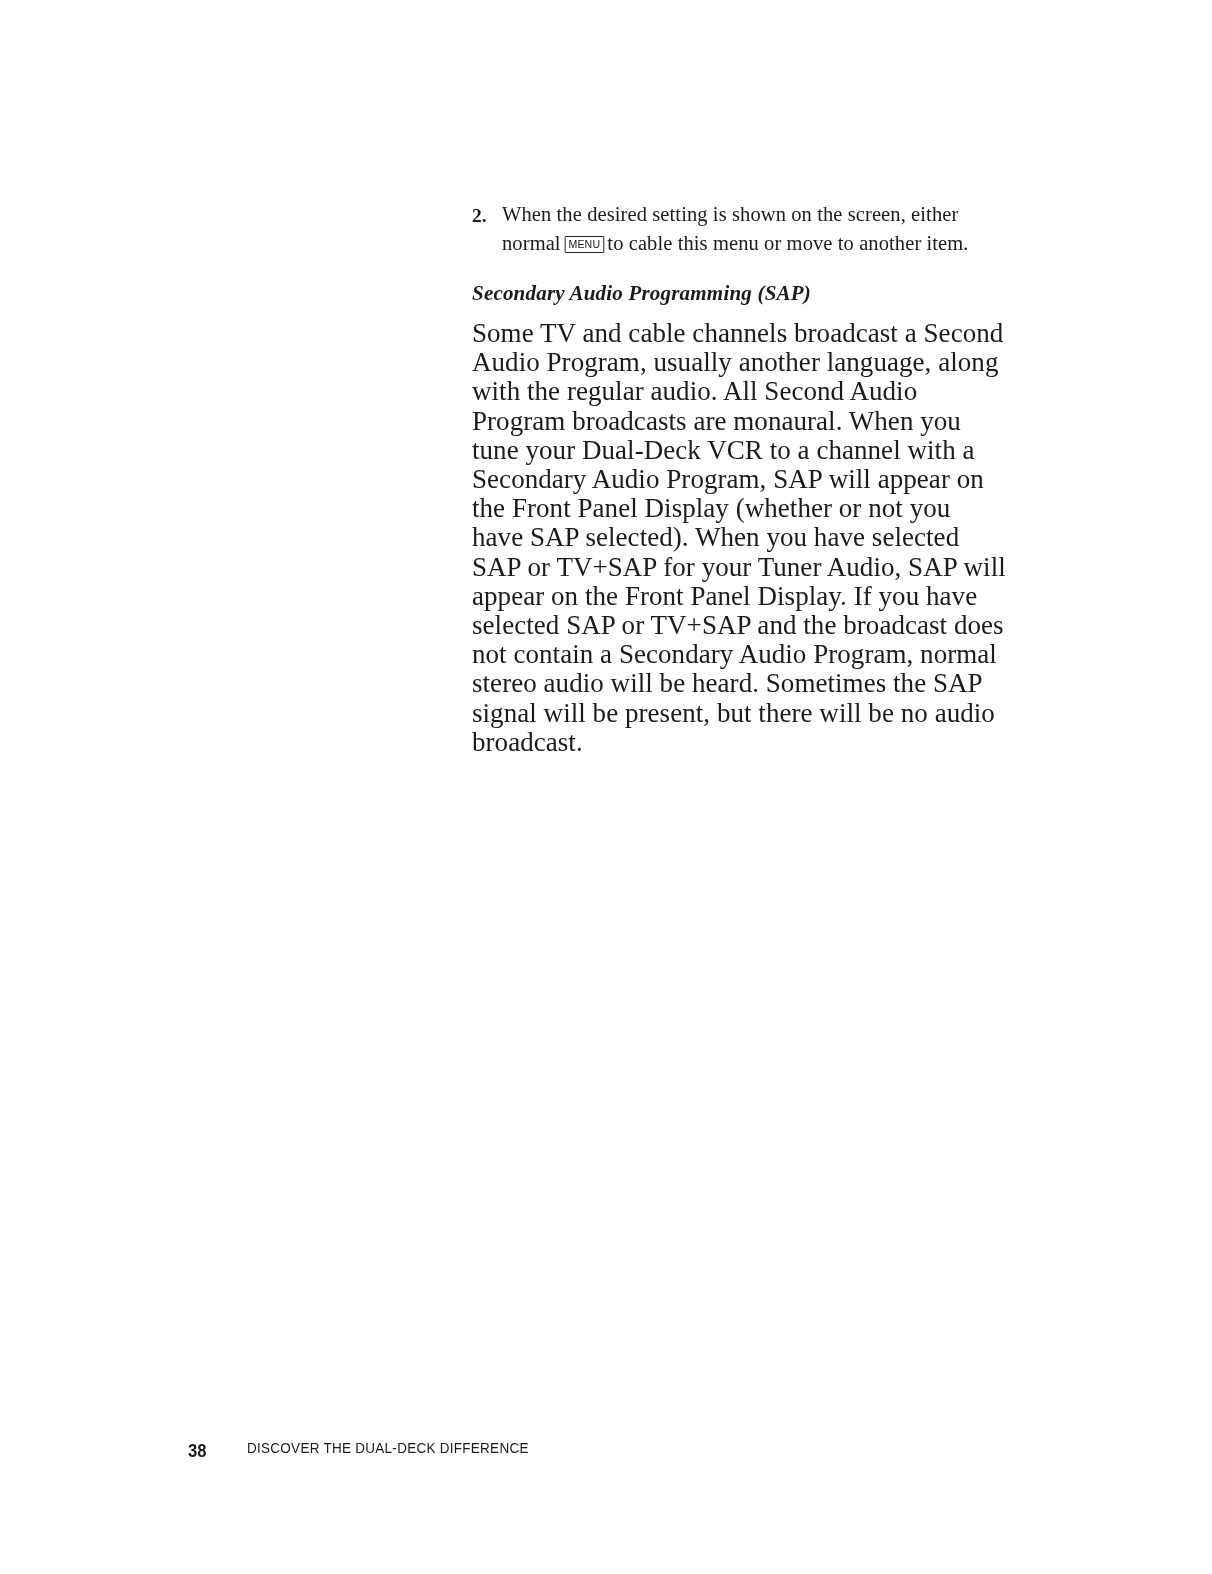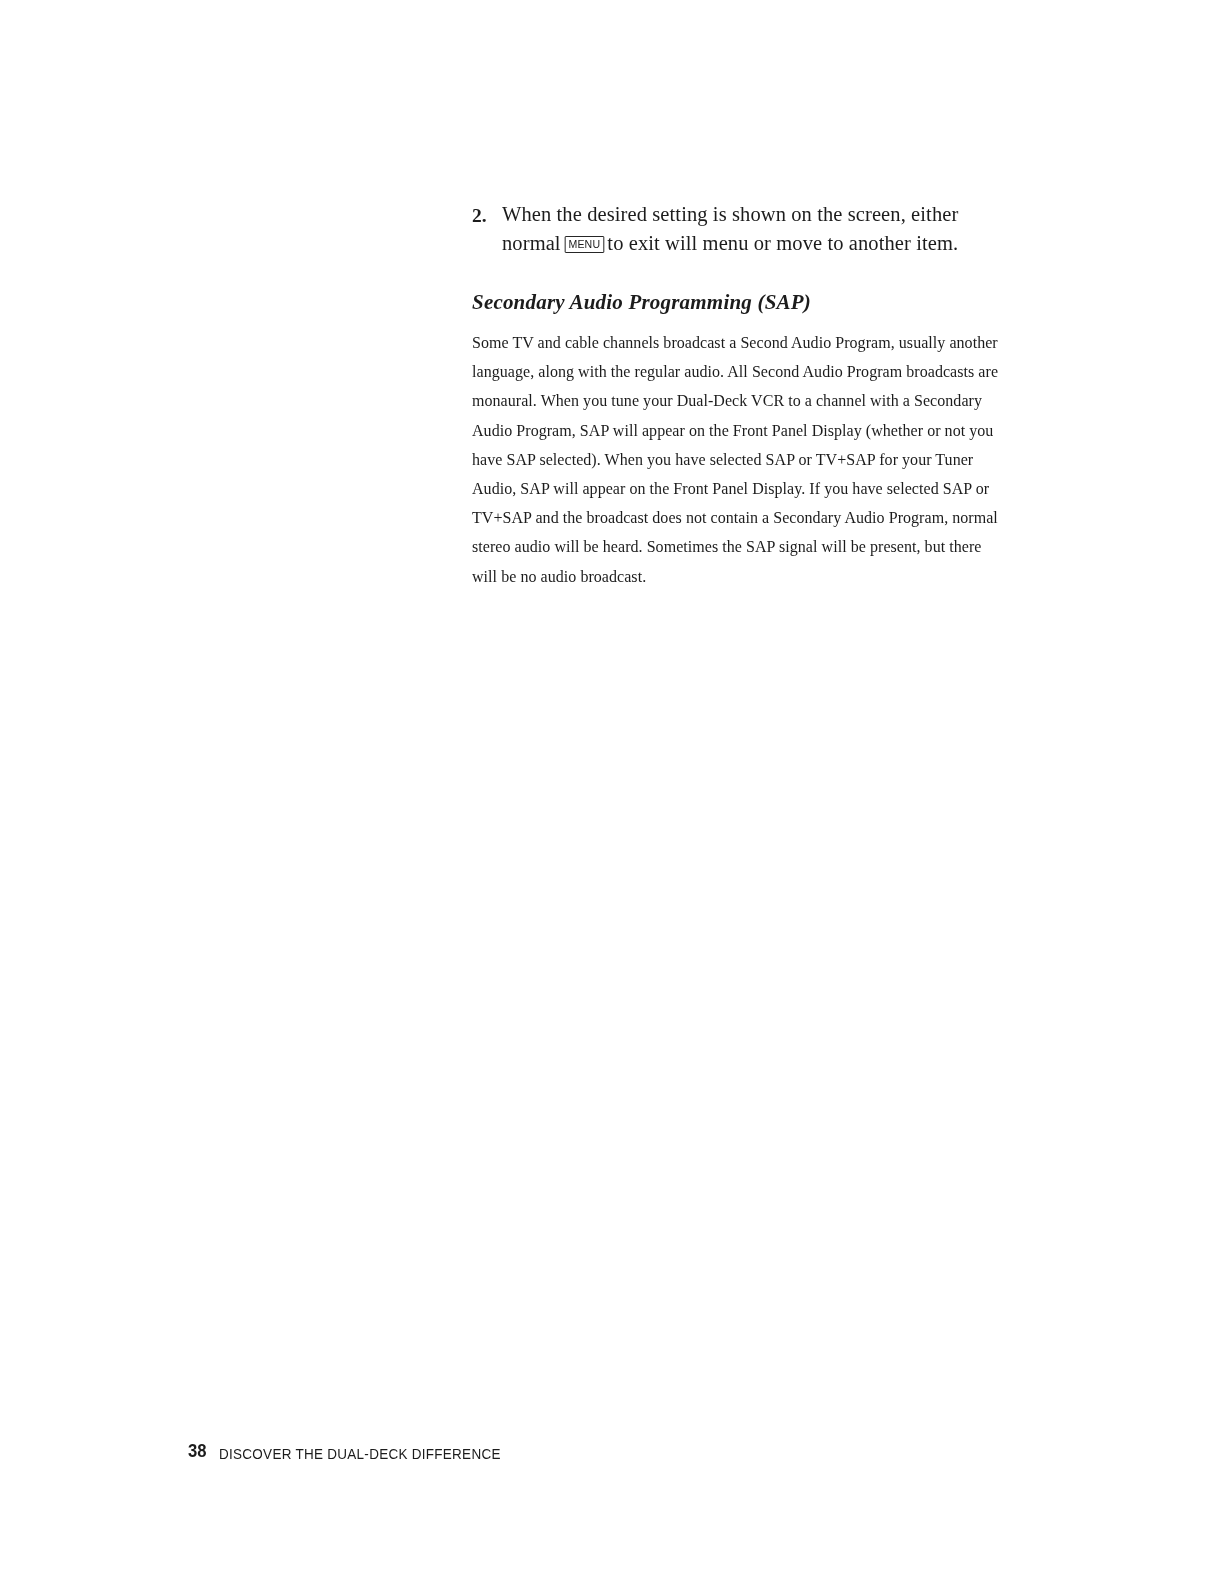--- a/index.html
+++ b/index.html
@@ -55,46 +55,47 @@
     font-size: 11.5px;
     line-height: 14px;
     letter-spacing: 0.2px;
     vertical-align: 2px;
     font-weight: 400;
     transform: scaleX(0.92);
   }
 
   
   .section-heading {
-    margin-top: 32px;
+    margin-top: 23px;
     margin-bottom: 13px;
     font-family: "Liberation Serif", serif;
     font-style: italic;
     font-weight: 700;
     font-size: 21px;
     letter-spacing: 0.2px;
   }
 
   
   .body-para {
-    font-size: 16px;
+    font-size: 27px;
     line-height: 29.2px;
     letter-spacing: 0.05px;
     text-align: left;
     width: 536px;
   }
 
   
   .footer {
     position: absolute;
     left: 188px;
     bottom: 112px;
     display: flex;
-    align-items: flex-end;
+    align-items: flex-start;
     font-family: "Liberation Sans", sans-serif;
+    gap: 28px;
   }
   .footer-page {
     font-size: 18.5px;
     font-weight: 700;
     letter-spacing: 0px;
     transform: scaleX(0.9);
     transform-origin: left bottom;
     margin-right: 10px;
   }
   .footer-text {
@@ -106,21 +107,21 @@
 </style>
 </head>
 <body>
 
 <div class="page">
 
   <div class="content">
 
     <div class="step">
       <div class="step-num">2.</div>
-      <div class="step-body"><span>When the desired setting is shown on the screen, either normal</span><span class="keycap">MENU</span><span>to exit will menu or move to another item.</span></div>
+      <div class="step-body"><span>When the desired setting is shown on the screen, either normal</span><span class="keycap">MENU</span><span>to cable this menu or move to another item.</span></div>
     </div>
 
     <div class="section-heading">Secondary Audio Programming (SAP)</div>
 
     <div class="body-para">Some TV and cable channels broadcast a Second Audio Program, usually another language, along with the regular audio. All Second Audio Program broadcasts are monaural. When you tune your Dual-Deck VCR to a channel with a Secondary Audio Program, SAP will appear on the Front Panel Display (whether or not you have SAP selected). When you have selected SAP or TV+SAP for your Tuner Audio, SAP will appear on the Front Panel Display. If you have selected SAP or TV+SAP and the broadcast does not contain a Secondary Audio Program, normal stereo audio will be heard. Sometimes the SAP signal will be present, but there will be no audio broadcast.</div>
 
   </div>
 
   <div class="footer">
     <span class="footer-page">38</span>

